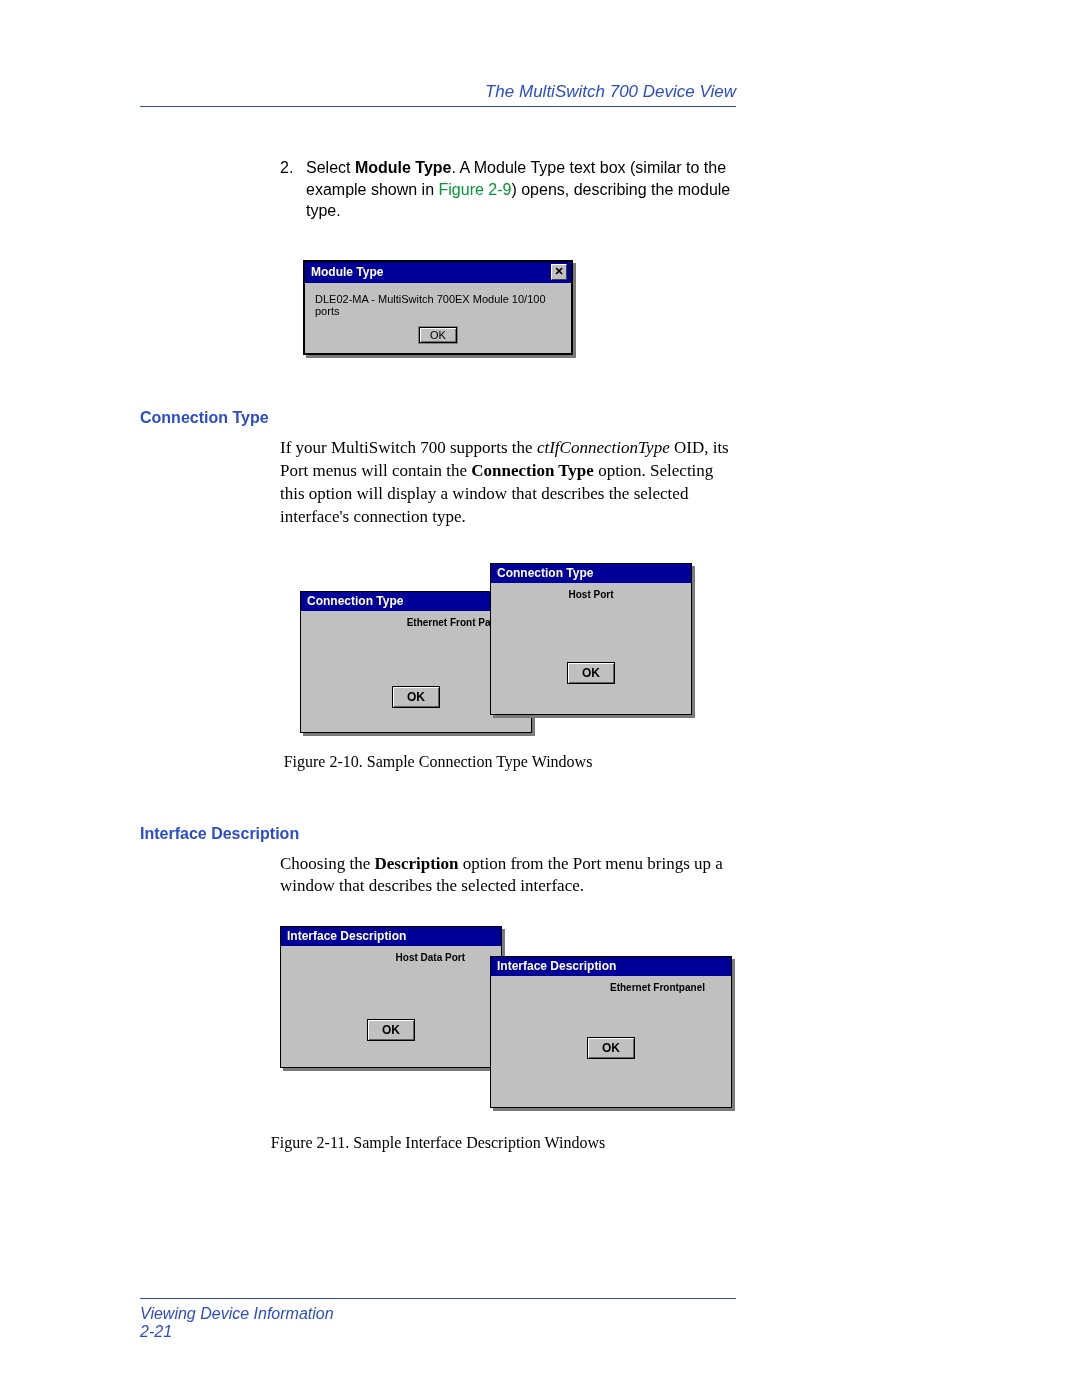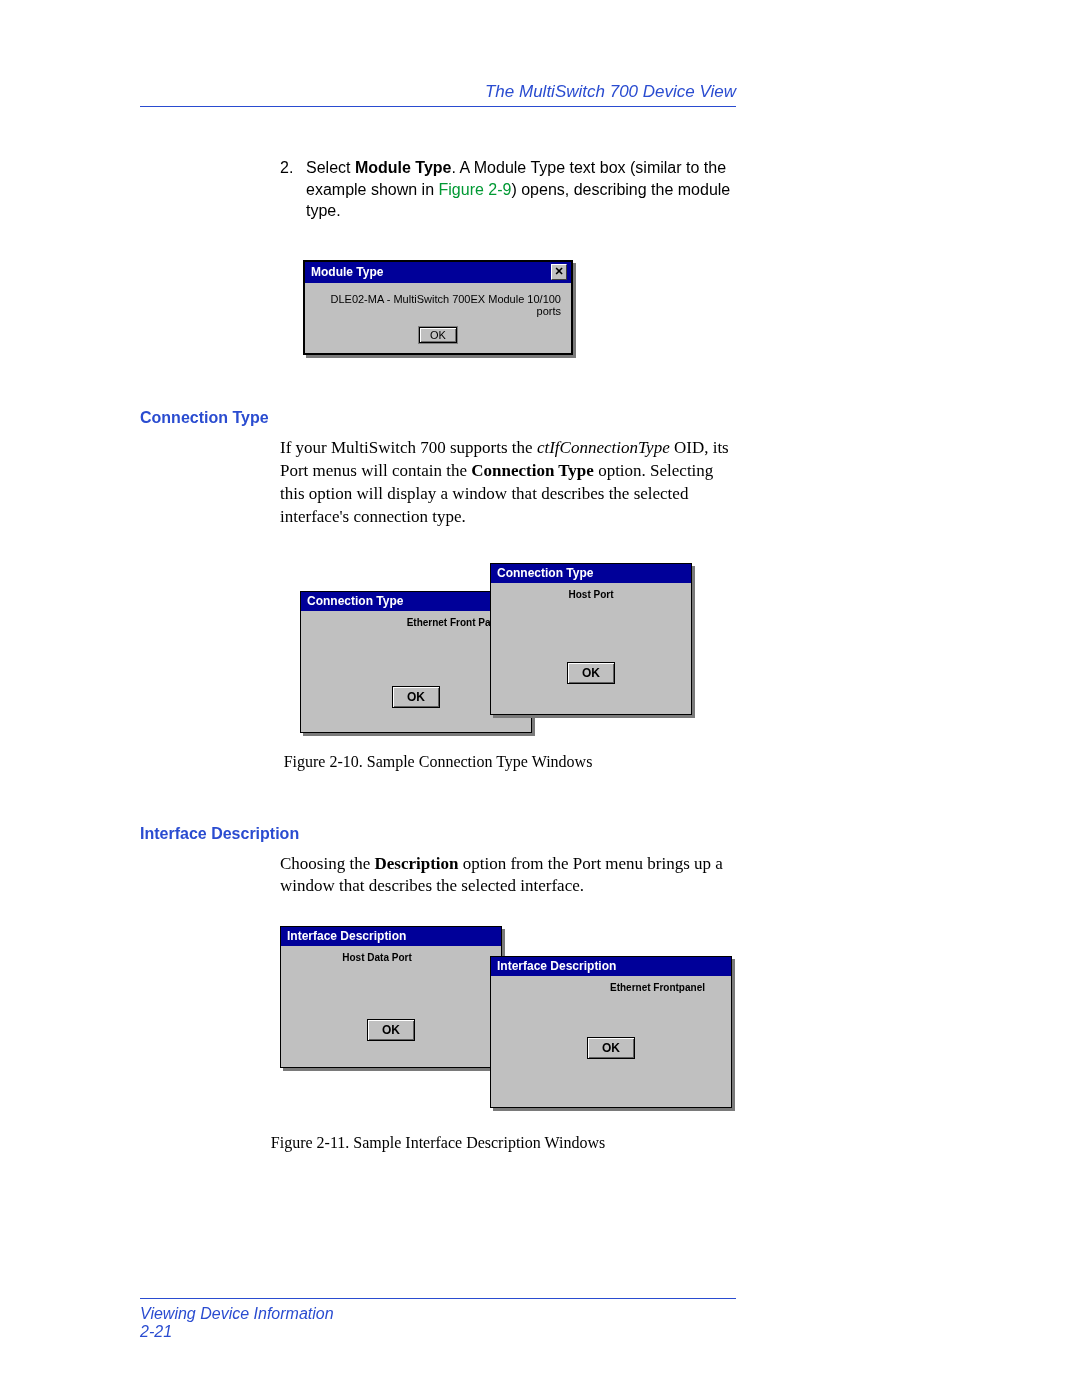--- a/index.html
+++ b/index.html
@@ -81,21 +81,21 @@
     line-height: 12px;
     text-align: center;
   }
   .win-module-body {
     padding: 8px 8px 10px 8px;
     font-family: Arial, Helvetica, sans-serif;
     font-size: 11px;
     text-align: center;
   }
   .win-module-desc {
-    text-align: right;
+    text-align: left;
     padding: 2px 2px 10px 2px;
   }
   .old-ok-btn {
     display: inline-block;
     border: 1px solid #000;
     background: #c0c0c0;
     font-family: Arial, Helvetica, sans-serif;
     font-size: 11px;
     padding: 1px 10px;
     box-shadow: inset 1px 1px 0 #fff, inset -1px -1px 0 #707070, 0 0 0 1px #808080;
@@ -246,21 +246,21 @@
     <div class="para">
       <span>Choosing the </span><span class="bold">Description</span><span> option from the Port menu brings up a window that describes the selected interface.</span>
     </div>
 
     <div class="fig-if-wrap">
       <div class="win-gray" style="left:0; top:0; width:220px; height:140px;">
         <div class="win-title-bar">
           <span>Interface Description</span>
         </div>
         <div class="win-gray-body">
-          <span class="field-label" style="padding-right:28px; margin-bottom:56px;">Host Data Port</span>
+          <span class="field-label" style="text-align:right; padding-right:28px; margin-bottom:56px;">Host Data Port</span>
           <span class="ok-btn">OK</span>
         </div>
       </div>
       <div class="win-gray" style="left:210px; top:30px; width:240px; height:150px;">
         <div class="win-title-bar">
           <span>Interface Description</span>
         </div>
         <div class="win-gray-body">
           <span class="field-label" style="text-align:right; padding-right:18px; margin-bottom:44px;">Ethernet Frontpanel</span>
           <span class="ok-btn">OK</span>

